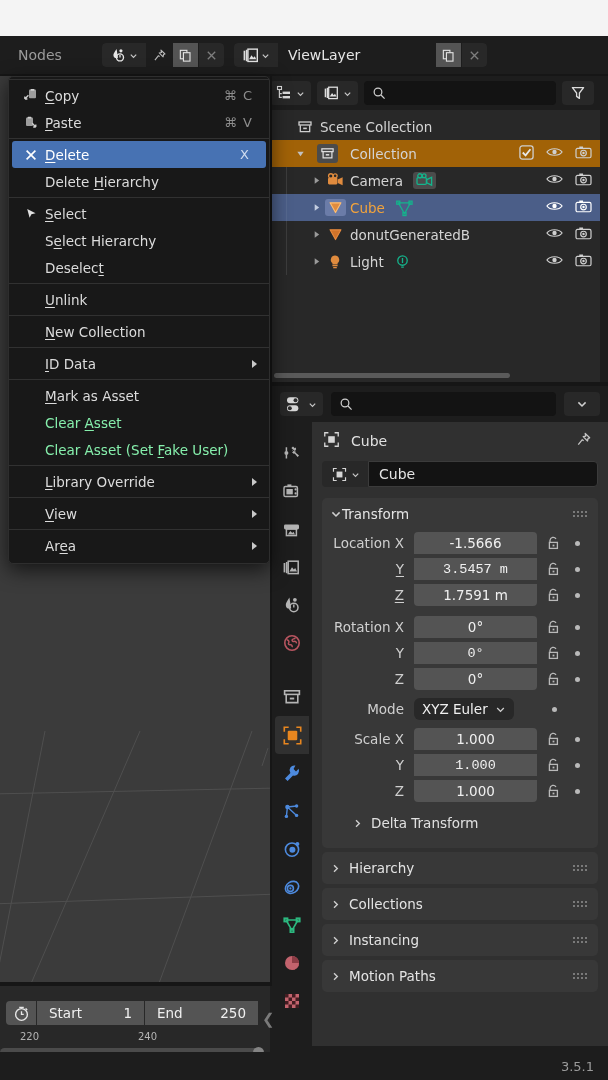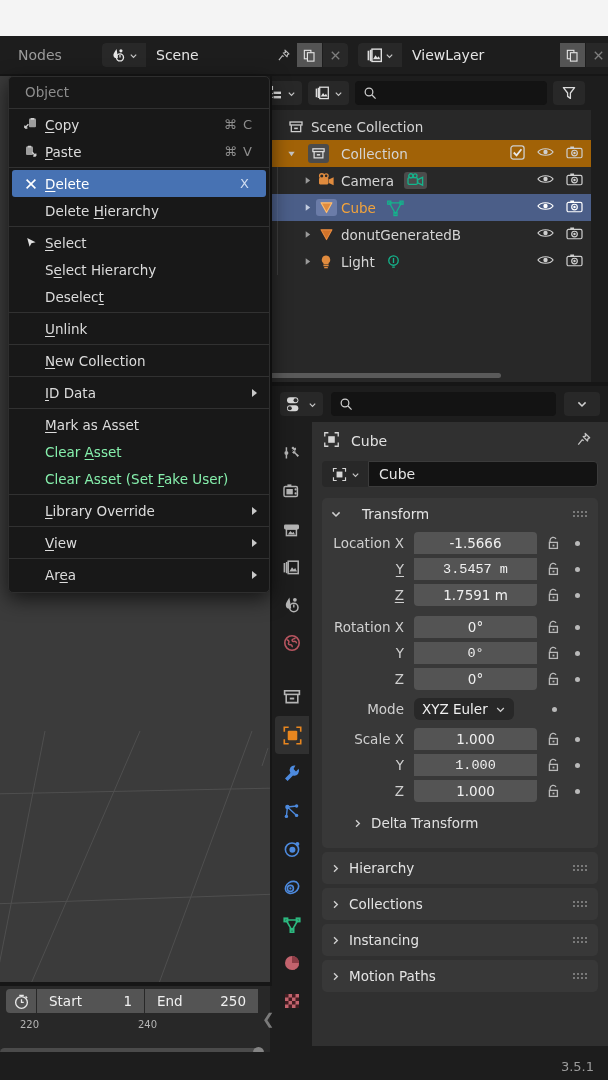--- a/index.html
+++ b/index.html
@@ -50,21 +50,21 @@
   .ctx-item .lbl { flex:1; white-space:nowrap; }
   .ctx-item .lbl u { text-decoration-thickness:1px; text-underline-offset:2px; }
   .ctx-item .sc { color:#8e8e8e; font-size:13px; letter-spacing:1px; padding-right:6px; }
   .ctx-item.sel { background:#4772b3; color:#ffffff; border-radius:3px; margin:0 3px; padding-left:5px; }
   .ctx-item.sel .sc { color:#cfdcf0; }
   .ctx-item.dis { color:#86efac; }
   .ctx-arrow { width:0;height:0;border-left:5px solid #c8c8c8;border-top:4px solid transparent;
                border-bottom:4px solid transparent; margin-right:2px; }
 
   
-  #outliner { position:absolute; left:255px; top:76px; width:336px; height:308px; background:#282828;text-align:right; }
+  #outliner { position:absolute; left:264px; top:76px; width:336px; height:308px; background:#282828;text-align:right; }
   #outl-header { height:34px; display:flex; align-items:center; gap:6px; padding:0 6px; background:#1d1d1d; }
   .ohbtn { height:24px; background:#282828; border-radius:4px; display:flex; align-items:center;
            justify-content:center; gap:3px; padding:0 6px; }
   .osearch { flex:1; height:24px; background:#131313; border-radius:4px; display:flex; align-items:center;
              padding:0 8px; gap:6px; }
   .otree { padding-top:3px; }
   .orow { height:27px; display:flex; align-items:center; font-size:13.5px; color:#d4d4d4; position:relative; }
   .orow.alt { background:#a16207;gap:8px; }
   .orow.selected { background:#4b5e88; }
   .orow .tri { width:16px; display:flex; align-items:center; justify-content:center; }
@@ -93,21 +93,21 @@
 
   .breadcrumb { height:38px; display:flex; align-items:center; gap:10px; color:#e0e0e0; font-size:14px; }
   .breadcrumb .pin { margin-left:auto; padding-right:6px; }
   .idrow { height:28px; display:flex; align-items:center; gap:0; margin-bottom:10px; }
   .idrow .idbtn { width:46px; height:26px; background:#282828; border-radius:4px 0 0 4px; display:flex;
                   align-items:center; justify-content:center; gap:3px; }
   .idrow .idfield { flex:1; height:26px; background:#131313; border:1px solid #3b3b3b; border-radius:0 4px 4px 0;
                     display:flex; align-items:center; padding-left:10px; color:#e4e4e4; font-size:14px; }
 
   .panel { background:#383838; border-radius:5px; margin-bottom:4px; }
-  .panel-head { height:32px; display:flex; align-items:center; gap:20px; padding-left:8px;
+  .panel-head { height:32px; display:flex; align-items:center; gap:0; padding-left:8px;
                 color:#e4e4e4; font-size:13.5px; }
   .panel-head .grip { margin-left:auto; padding-right:10px; display:flex; gap:2px; }
   .grip i { width:2px; height:2px; background:#7a7a7a; display:block; margin:1px; }
   .gripgrid { display:grid; grid-template-columns:repeat(4,4px); }
   .panel-body { padding:0 8px 10px 8px; }
 
   .prow { height:26px; display:flex; align-items:center; gap:6px; }
   .prow .plabel { width:78px; text-align:right; color:#cfcfcf; font-size:13.5px; padding-right:4px; }
   .prow .plabel u { text-decoration-thickness:1px; text-underline-offset:2px; }
   .pfield { flex:1; max-width:123px; height:22px; background:#545454; border-radius:6px;
@@ -120,21 +120,21 @@
   .dotanim { width:16px; display:flex; align-items:center; justify-content:center; }
   .dotanim span { width:5px; height:5px; border-radius:50%; background:#b9b9b9; display:block; }
 
   .sub-collapse { height:30px; display:flex; align-items:center; gap:8px; padding-left:22px;
                   color:#e0e0e0; font-size:13.5px; }
   .collapsed-panel { background:#383838; border-radius:5px; height:32px; display:flex; align-items:center;
                      gap:8px; padding-left:8px; color:#e4e4e4; font-size:13.5px; margin-bottom:4px; }
 
   
   #timeline { position:absolute; left:0; top:986px; width:270px; height:94px; background:#282828; }
-  #tl-header { height:30px; display:flex; align-items:center; padding:3px 6px; }
+  #tl-header { height:30px; display:flex; align-items:center; padding:3px 6px;margin-top:12px; }
   .tl-pill { display:flex; align-items:center; height:24px; border-radius:4px; overflow:hidden; width:100%; }
   .tl-ic { width:30px; height:24px; background:#545454; display:flex; align-items:center; justify-content:center; }
   .tl-seg { height:24px; background:#545454; display:flex; align-items:center; justify-content:space-between;
             padding:0 12px; border-left:1px solid #282828; color:#f0f0f0; font-size:13.5px; }
   #tl-ruler { height:26px; position:relative; color:#b4b4b4; font-size:10px; }
   #tl-ruler span { position:absolute; top:3px; }
   #tl-scrollbar { position:absolute; left:0; top:62px; width:262px; height:9px; background:#4b4b4b; border-radius:5px; }
   #tl-scrollbar .knob { position:absolute; right:-2px; top:-1px; width:11px; height:11px;
                         border-radius:50%; background:#848484; }
   .tl-ticks { position:absolute; top:72px; left:0; width:262px; height:8px; }
@@ -163,21 +163,20 @@
         <svg width="17" height="17" viewBox="0 0 16 16">
           <path d="M6.2 1.8 C4.3 4.6 3.2 6.2 3.2 7.6 a2.9 2.9 0 0 0 3 2.9 a2.9 2.9 0 0 0 1.3-.3 L6.2 1.8Z" fill="#e6e6e6"></path>
           <circle cx="10.3" cy="3.6" r="1.5" fill="#e6e6e6"></circle>
           <circle cx="9.4" cy="9.8" r="3.3" fill="none" stroke="#e6e6e6" stroke-width="1.3"></circle>
           <path d="M9.4 7.6 v2.2" stroke="#e6e6e6" stroke-width="1.2"></path>
         </svg>
         <svg width="9" height="9" viewBox="0 0 10 10">
             <path d="M2 4 L5 7 L8 4" stroke="#c8c8c8" stroke-width="1.3" fill="none"></path>
           </svg>
       </div>
-      <div class="pill-field" style="width:124px;">Scene</div>
       <div class="pill-pin">
         <svg width="15" height="15" viewBox="0 0 16 16">
             <path d="M9.6 2.2 l4.2 4.2 -1.5.6 -0.5 2.4 -4.1-4.1 2.4-.5z M6.9 8.1 L3.1 12.9 M6.9 8.1 l1.2 1.2" stroke="#b9b9b9" stroke-width="1.2" fill="none" stroke-linejoin="round"></path>
           </svg>
       </div>
       <div class="pill-btn">
         <svg width="15" height="15" viewBox="0 0 16 16">
             <rect x="2.5" y="2.5" width="7" height="9" fill="none" stroke="#e2e2e2" stroke-width="1.2"></rect>
             <rect x="5.8" y="5" width="7" height="9" fill="#545454" stroke="#e2e2e2" stroke-width="1.2"></rect>
           </svg>
@@ -224,21 +223,20 @@
       <line x1="-10" y1="952" x2="280" y2="944" stroke="#4f4f4f" stroke-width="1"></line>
 
       <line x1="45" y1="655" x2="-5" y2="910" stroke="#4f4f4f" stroke-width="1"></line>
       <line x1="140" y1="655" x2="30" y2="910" stroke="#4f4f4f" stroke-width="1"></line>
       <line x1="252" y1="655" x2="158" y2="910" stroke="#4f4f4f" stroke-width="1"></line>
       <line x1="268" y1="672" x2="262" y2="690" stroke="#4f4f4f" stroke-width="1"></line>
     </svg>
   </div>
 
   <div id="ctxmenu">
-    <div class="ctx-title">Object</div>
     <div class="ctx-sep"></div>
 
     <div class="ctx-item">
       <span class="ic">
         <svg width="16" height="16" viewBox="0 0 16 16">
           <rect x="6" y="1.6" width="7" height="8.6" rx="1" fill="#9d9d9d"></rect>
           <rect x="7.6" y="1" width="3.8" height="1.8" rx=".6" fill="#d0d0d0"></rect>
           <path d="M5.4 7.2 L1.8 11 M1.8 11 h2.6 M1.8 11 v-2.6" stroke="#d0d0d0" stroke-width="1.3" fill="none"></path>
         </svg>
       </span>

